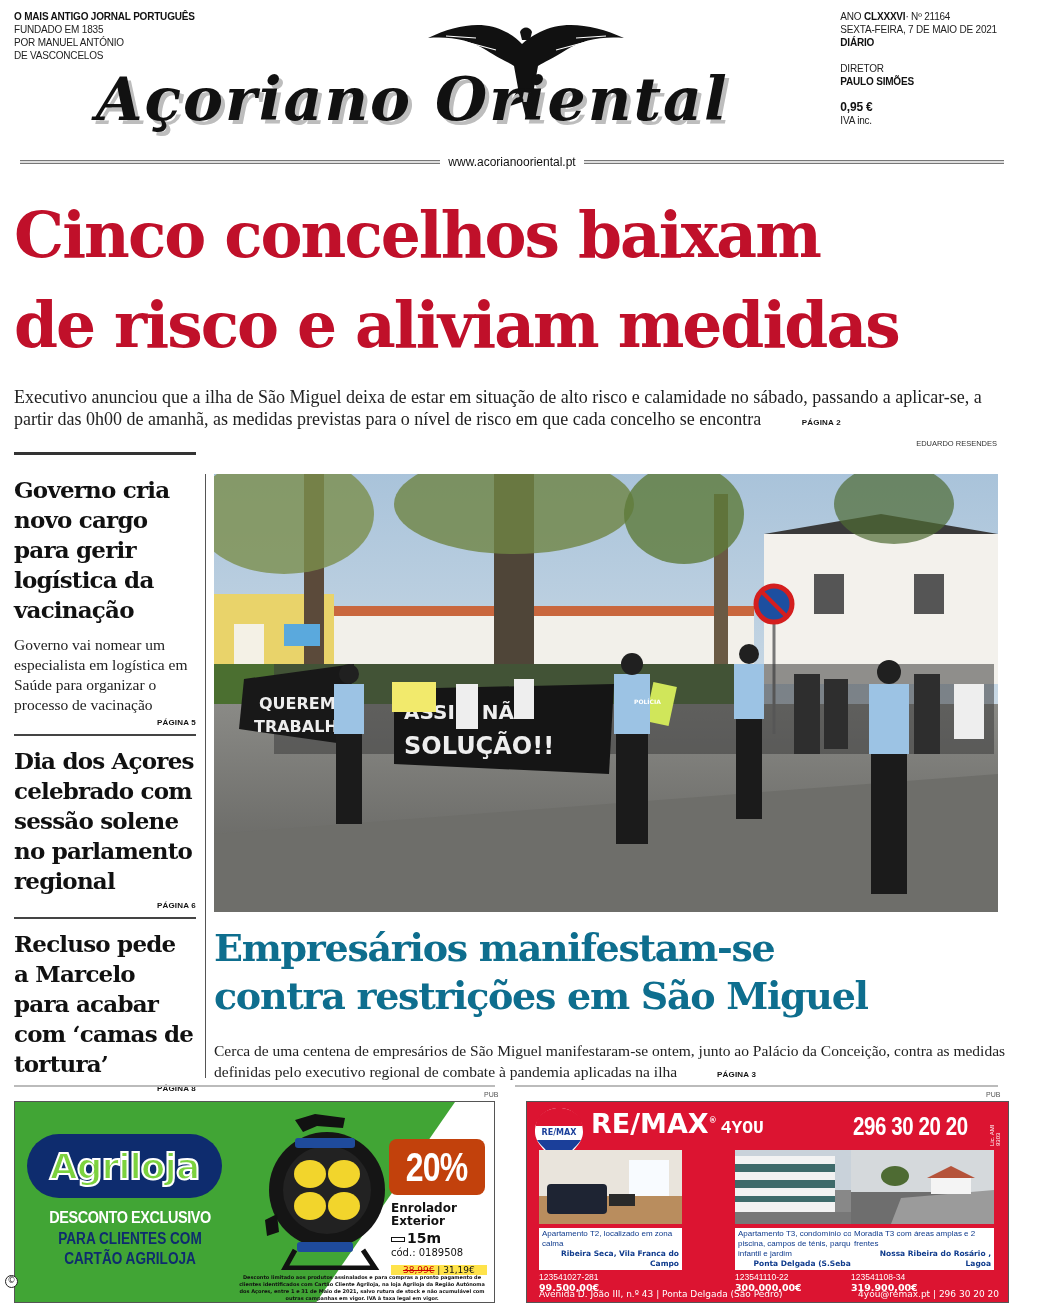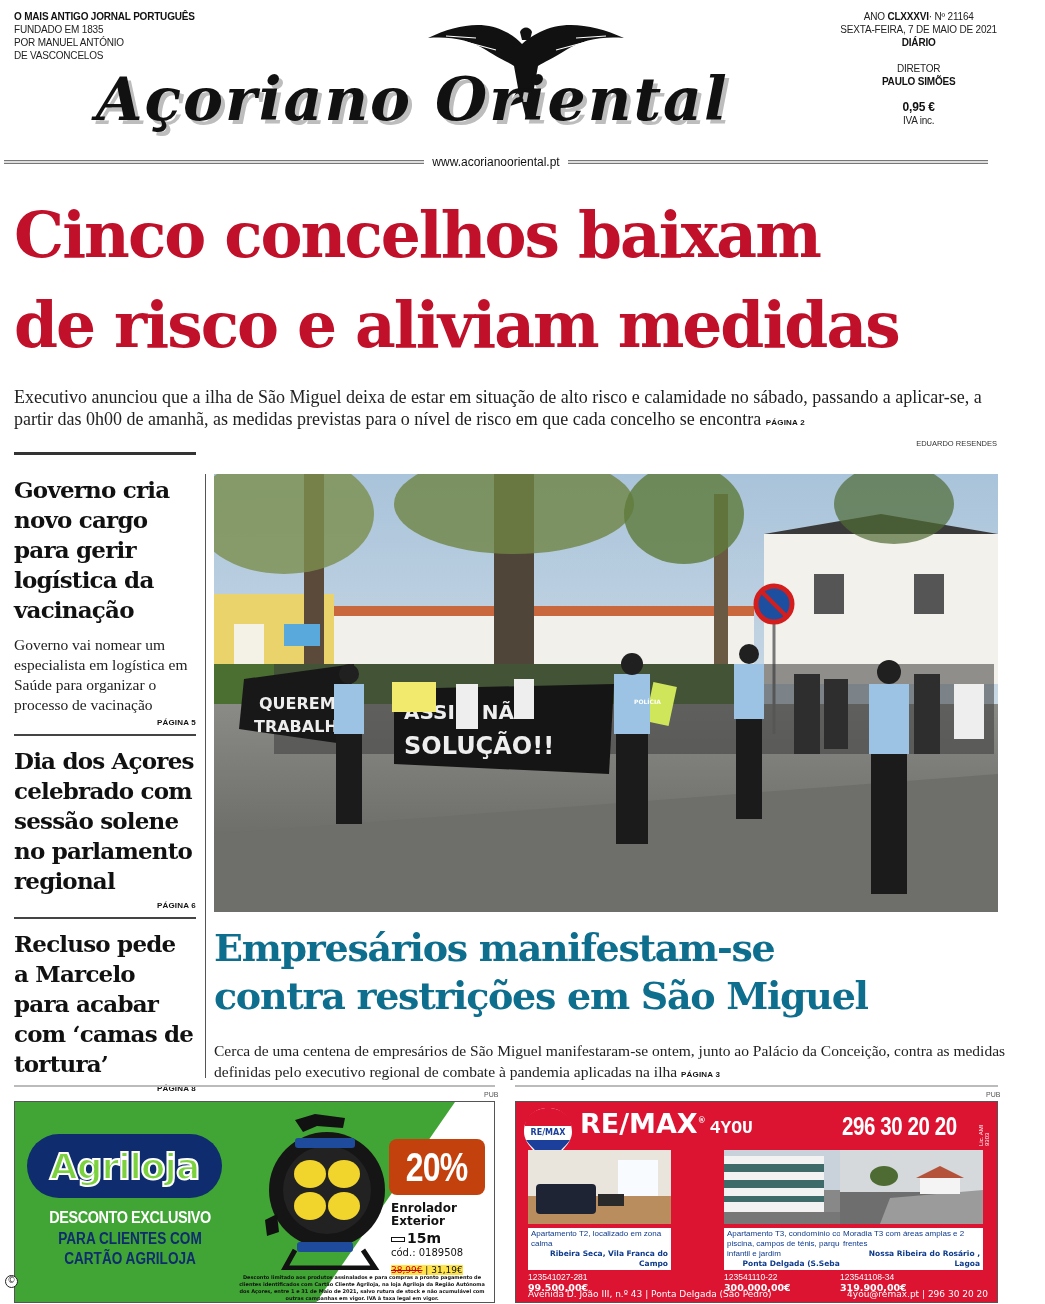--- a/index.html
+++ b/index.html
@@ -2,35 +2,35 @@
 <html><head>
 <meta charset="utf-8">
 <style>
   * { box-sizing: border-box; margin: 0; padding: 0; }
   html, body { width: 1045px; height: 1304px; background: #ffffff; overflow: hidden; }
   body { position: relative; font-family: "DejaVu Serif", serif; color: #1a1a1a; }
 
   
   .mast-left { position: absolute; left: 14px; top: 10px; font-family: "Liberation Sans", sans-serif; font-size: 10px; line-height: 13px; color: #222; letter-spacing: -0.2px; }
   .mast-left .tag { font-weight: bold; color: #111; }
-  .mast-right { position: absolute; right: 48px; top: 10px; text-align: center; font-family: "Liberation Sans", sans-serif; font-size: 10px; line-height: 13px; color: #222; letter-spacing: -0.2px; }
+  .mast-right { position: absolute; right: 48px; top: 10px; text-align: left; font-family: "Liberation Sans", sans-serif; font-size: 10px; line-height: 13px; color: #222; letter-spacing: -0.2px; }
   .mast-right b { color: #111; }
   .mast-right .gap { height: 13px; }
   .mast-right .price { font-size: 12px; font-weight: bold; color: #111; }
   .logo-wrap { position: absolute; left: 96px; top: 10px; width: 820px; height: 135px; }
   .eagle { position: absolute; left: 330px; top: 0; width: 200px; height: 110px; }
   .logo-text { position: absolute; left: 0; top: 44px; width: 820px; font-family: "DejaVu Serif", serif; font-weight: bold; font-size: 60px; line-height: 90px; letter-spacing: 2px; color: #111; text-shadow: 4px 4px 0 #bdbdbd; font-style: italic; }
-  .url-row { position: absolute; left: 4px; top: 153px; width: 984px; height: 18px; display: flex; align-items: center; }
+  .url-row { position: absolute; left: 20px; top: 153px; width: 984px; height: 18px; display: flex; align-items: center; }
   .url-row .line { flex: 1; height: 4px; border-top: 1px solid #777; border-bottom: 1px solid #777; background: #ddd; }
   .url-row .url { font-family: "Liberation Sans", sans-serif; font-size: 12px; color: #111; padding: 0 8px; }
 
   
   .lead-title { position: absolute; left: 14px; top: 190px; width: 1020px; font-family: "DejaVu Serif", serif; font-weight: bold; font-size: 63px; line-height: 90px; color: #c0102a; letter-spacing: -2px; }
   .lead-sub { position: absolute; left: 14px; top: 386px; width: 990px; font-family: "Liberation Serif", serif; font-size: 18px; line-height: 22px; color: #222; }
-  .pg { font-family: "Liberation Sans", sans-serif; font-size: 8px; font-weight: bold; color: #111; letter-spacing: 0.2px; }
+  .pg { font-family: "Liberation Sans", sans-serif; font-size: 8px; font-weight: bold; color: #111; letter-spacing: 0.2px; margin-left: 36px; }
 
   
   .leftcol { position: absolute; left: 14px; top: 452px; width: 182px; }
   .rule-thick { height: 3px; background: #333; }
   .rule-thin { height: 2px; background: #444; margin-top: 6px; }
   .story h3 { font-family: "DejaVu Serif", serif; font-weight: bold; font-size: 23px; line-height: 30px; color: #111; letter-spacing: -0.8px; }
   .story p { font-family: "Liberation Serif", serif; font-size: 15.5px; line-height: 20px; color: #222; margin-top: 6px; }
   .story .pgline { text-align: right; line-height: 10px; }
   .vsep { position: absolute; left: 205px; top: 474px; width: 1px; height: 604px; background: #555; }
 
@@ -52,26 +52,26 @@
   .agri-l1 { position: absolute; left: 10px; top: 106px; width: 210px; text-align: center; font-family: "Liberation Sans", sans-serif; font-weight: bold; font-size: 17px; color: #fff; transform: scaleX(0.85); letter-spacing: -0.5px; }
   .agri-l2 { position: absolute; left: 10px; top: 127px; width: 210px; text-align: center; font-family: "Liberation Sans", sans-serif; font-weight: bold; font-size: 16px; line-height: 20px; color: #0e2c6e; transform: scaleX(0.85); }
   .reel { position: absolute; left: 240px; top: 8px; width: 140px; height: 160px; }
   .disc { position: absolute; left: 374px; top: 37px; width: 96px; height: 56px; background: #c2410c; border-radius: 8px; display: flex; align-items: center; justify-content: center; }
   .disc span { font-family: "Liberation Sans", sans-serif; font-weight: bold; font-size: 40px; color: #fff; transform: scaleX(0.8); letter-spacing: -1px; }
   .prod { position: absolute; left: 376px; top: 100px; font-family: "DejaVu Sans", sans-serif; color: #111; }
   .prod .name { font-size: 12px; line-height: 13px; font-weight: bold; }
   .prod .len { font-size: 14px; font-weight: bold; margin-top: 2px; }
   .prod .len i { display: inline-block; width: 14px; height: 5px; border: 1px solid #111; margin-right: 2px; vertical-align: middle; }
   .prod .cod { font-size: 10px; margin-top: 1px; }
-  .prod .prices { font-size: 9px; background: #ffe34a; display: inline-block; padding: 0 0; margin-top: 2px; }
+  .prod .prices { font-size: 9px; background: #ffe34a; display: inline-block; padding: 0 12px; margin-top: 2px; }
   .prod .prices s { color: #c00; }
   .agri-fine { position: absolute; left: 222px; top: 172px; width: 250px; text-align: center; font-family: "DejaVu Sans", sans-serif; font-size: 5px; line-height: 7px; color: #111; font-weight: bold; }
   .copy { position: absolute; left: 5px; top: 1275px; width: 13px; height: 13px; border: 1.5px solid #222; border-radius: 50%; font-family: "DejaVu Sans", sans-serif; font-size: 8px; line-height: 10px; text-align: center; color: #222; background: #fff; }
 
-  .remax { position: absolute; left: 515px; top: 1101px; width: 483px; height: 202px; background: #dc1431; border: 1px solid #555; overflow: hidden; }
+  .remax { position: absolute; left: 526px; top: 1101px; width: 483px; height: 202px; background: #dc1431; border: 1px solid #555; overflow: hidden; }
   .balloon { position: absolute; left: 6px; top: 4px; width: 52px; height: 60px; }
   .remax-title { position: absolute; left: 64px; top: 6px; font-family: "DejaVu Sans", sans-serif; font-weight: bold; font-size: 27px; color: #fff; letter-spacing: 0px; }
   .remax-title sup { font-size: 8px; }
   .remax-title .four { font-size: 18px; margin-left: 4px; font-family: Liberation Mono, monospace; }
   .remax-phone { position: absolute; left: 326px; top: 10px; font-family: "Liberation Sans", sans-serif; font-weight: bold; font-size: 25px; color: #fff; transform: scaleX(0.82); transform-origin: left; letter-spacing: -0.5px; }
   .remax-lic { position: absolute; left: 462px; top: 8px; width: 10px; height: 36px; font-family: "Liberation Sans", sans-serif; font-size: 6px; color: #fff; writing-mode: vertical-rl; transform: rotate(180deg); }
   .listing { position: absolute; top: 48px; width: 143px; }
   .listing .pic { width: 143px; height: 74px; overflow: hidden; }
   .listing .desc { background: #fff; padding: 1px 3px; font-family: "Liberation Sans", sans-serif; font-size: 8px; line-height: 10px; color: #0e3a8c; }
   .listing .desc b { display: block; text-align: right; font-family: "DejaVu Sans", sans-serif; font-size: 7.5px; }

